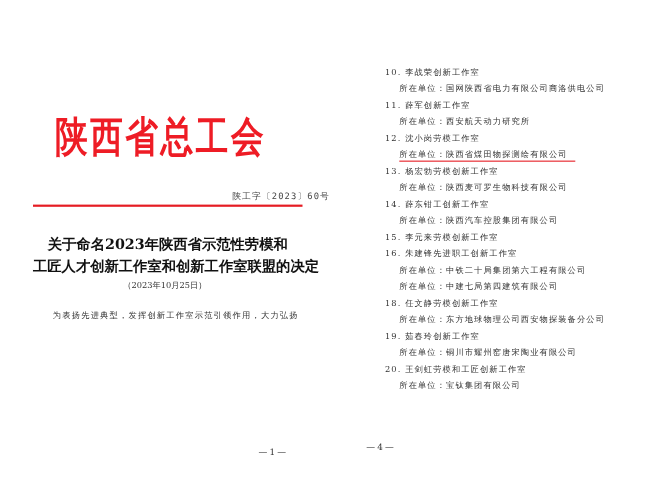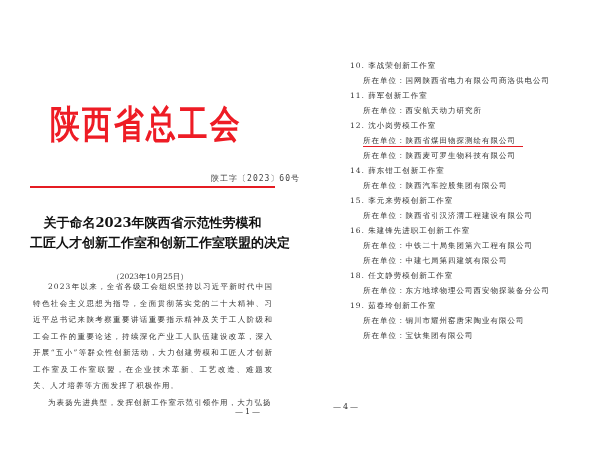--- a/index.html
+++ b/index.html
@@ -26,21 +26,21 @@
       position: absolute; left: 30px; top: 186px; width: 245px; height: 2px;
       background: #e51c23;
     }
     .doc-heading {
       position: absolute; left: 30px; width: 245px; top: 213px;
       text-align: center; font-size: 13px; font-weight: bold; color: #111;
       line-height: 20px; white-space: nowrap;
     }
     .doc-heading .line { display: block; }
     .doc-date {
-      position: absolute; left: 0; width: 300px; top: 272px;
+      position: absolute; left: 0; width: 300px; top: 255px;
       text-align: center; font-size: 7.5px; color: #333;
     }
     .body-text {
       position: absolute; left: 33px; top: 279px; width: 240px;
       font-size: 7.5px; line-height: 16.5px; color: #333;
       letter-spacing: 1.1px; text-align: justify;
     }
     .body-text p { text-indent: 2em; }
     .page-number {
       position: absolute; font-size: 8px; color: #333; letter-spacing: 2px;
@@ -63,64 +63,64 @@
 <div class="page page-left">
   <div class="org-title">陕西省总工会</div>
   <div class="doc-number">陕工字〔2023〕60号</div>
   <div class="red-rule"></div>
   <div class="doc-heading">
     <span class="line">关于命名2023年陕西省示范性劳模和</span>
     <span class="line">工匠人才创新工作室和创新工作室联盟的决定</span>
   </div>
   <div class="doc-date">（2023年10月25日）</div>
   <div class="body-text">
-    <p>2023年以来，全省各级工会组织坚持以习近平新时代中国特色社会主义思想为指导，全面贯彻落实党的二十大精神、习近平总书记来陕考察重要讲话重要指示精神及关于工人阶级和工会工作的重要论述，持续深化产业工人队伍建设改革，深入开展“五小”等群众性创新活动，大力创建劳模和工匠人才创新工作室及工作室联盟，在企业技术革新、工艺改造、难题攻关、人才培养等方面发挥了积极作用。</p>
     <p>为表扬先进典型，发挥创新工作室示范引领作用，大力弘扬</p>
   </div>
   <div class="page-number">—1—</div>
 </div>
 
 <div class="page page-right">
   <div class="list">
     <div class="list-item">
       <div class="item-title">10. 李战荣创新工作室</div>
       <div class="item-unit">所在单位：国网陕西省电力有限公司商洛供电公司</div>
     </div>
     <div class="list-item">
       <div class="item-title">11. 薛军创新工作室</div>
       <div class="item-unit">所在单位：西安航天动力研究所</div>
     </div>
     <div class="list-item">
       <div class="item-title">12. 沈小岗劳模工作室</div>
       <div class="item-unit highlight">所在单位：陕西省煤田物探测绘有限公司</div>
     </div>
     <div class="list-item">
+      <div class="item-title">13. 杨宏勃劳模创新工作室</div>
       <div class="item-unit">所在单位：陕西麦可罗生物科技有限公司</div>
     </div>
     <div class="list-item">
       <div class="item-title">14. 薛东钳工创新工作室</div>
       <div class="item-unit">所在单位：陕西汽车控股集团有限公司</div>
     </div>
     <div class="list-item">
       <div class="item-title">15. 李元来劳模创新工作室</div>
-      <div class="item-unit">所在单位：陕西省引汉济渭工程建设有限公司</div>
     </div>
     <div class="list-item">
       <div class="item-title">16. 朱建锋先进职工创新工作室</div>
       <div class="item-unit">所在单位：中铁二十局集团第六工程有限公司</div>
     </div>
     <div class="list-item">
       <div class="item-unit">所在单位：中建七局第四建筑有限公司</div>
     </div>
     <div class="list-item">
       <div class="item-title">18. 任文静劳模创新工作室</div>
       <div class="item-unit">所在单位：东方地球物理公司西安物探装备分公司</div>
     </div>
     <div class="list-item">
       <div class="item-title">19. 茹春玲创新工作室</div>
       <div class="item-unit">所在单位：铜川市耀州窑唐宋陶业有限公司</div>
     </div>
     <div class="list-item">
+      <div class="item-title">20. 王剑虹劳模和工匠创新工作室</div>
       <div class="item-unit">所在单位：宝钛集团有限公司</div>
     </div>
   </div>
   <div class="page-number">—4—</div>
 </div>
 
 </body></html>

